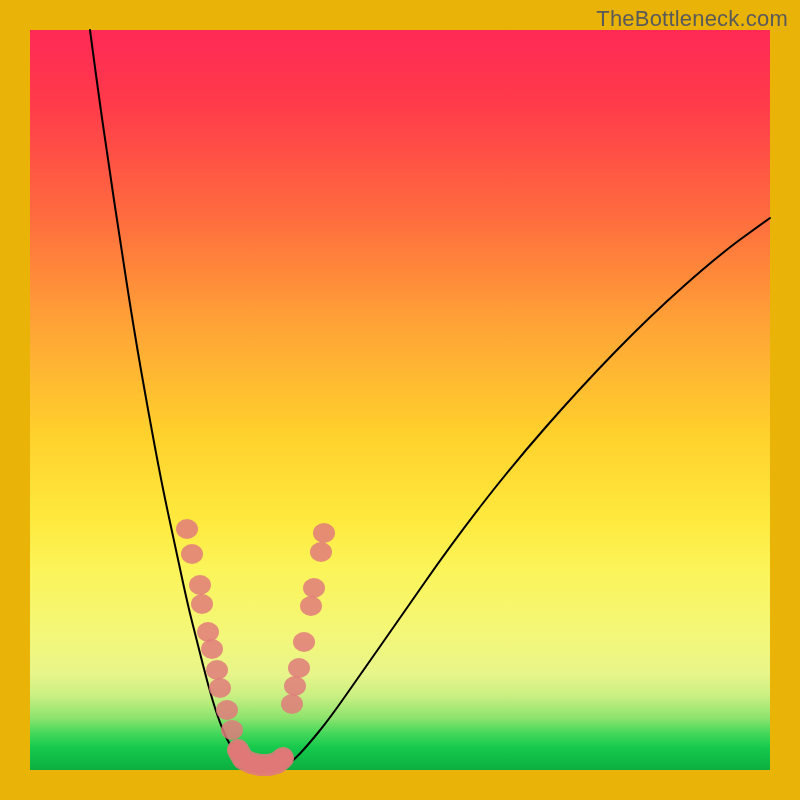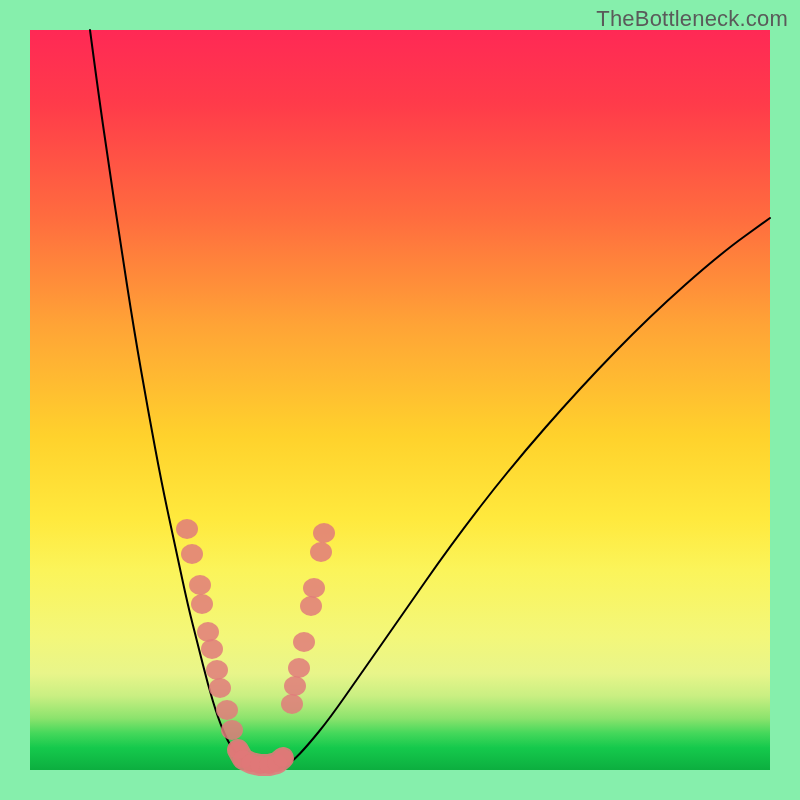--- a/index.html
+++ b/index.html
@@ -10,21 +10,21 @@
     overflow: hidden;
     background: #000;
     font-family: Arial, Helvetica, sans-serif;
   }
   .frame {
     position: absolute;
     left: 0;
     top: 0;
     width: 800px;
     height: 800px;
-    background: #86efac;
+    background: #eab308;
   }
   .plot {
     position: absolute;
     left: 30px;
     top: 30px;
     width: 740px;
     height: 740px;
     
     background: linear-gradient(
       to bottom,

